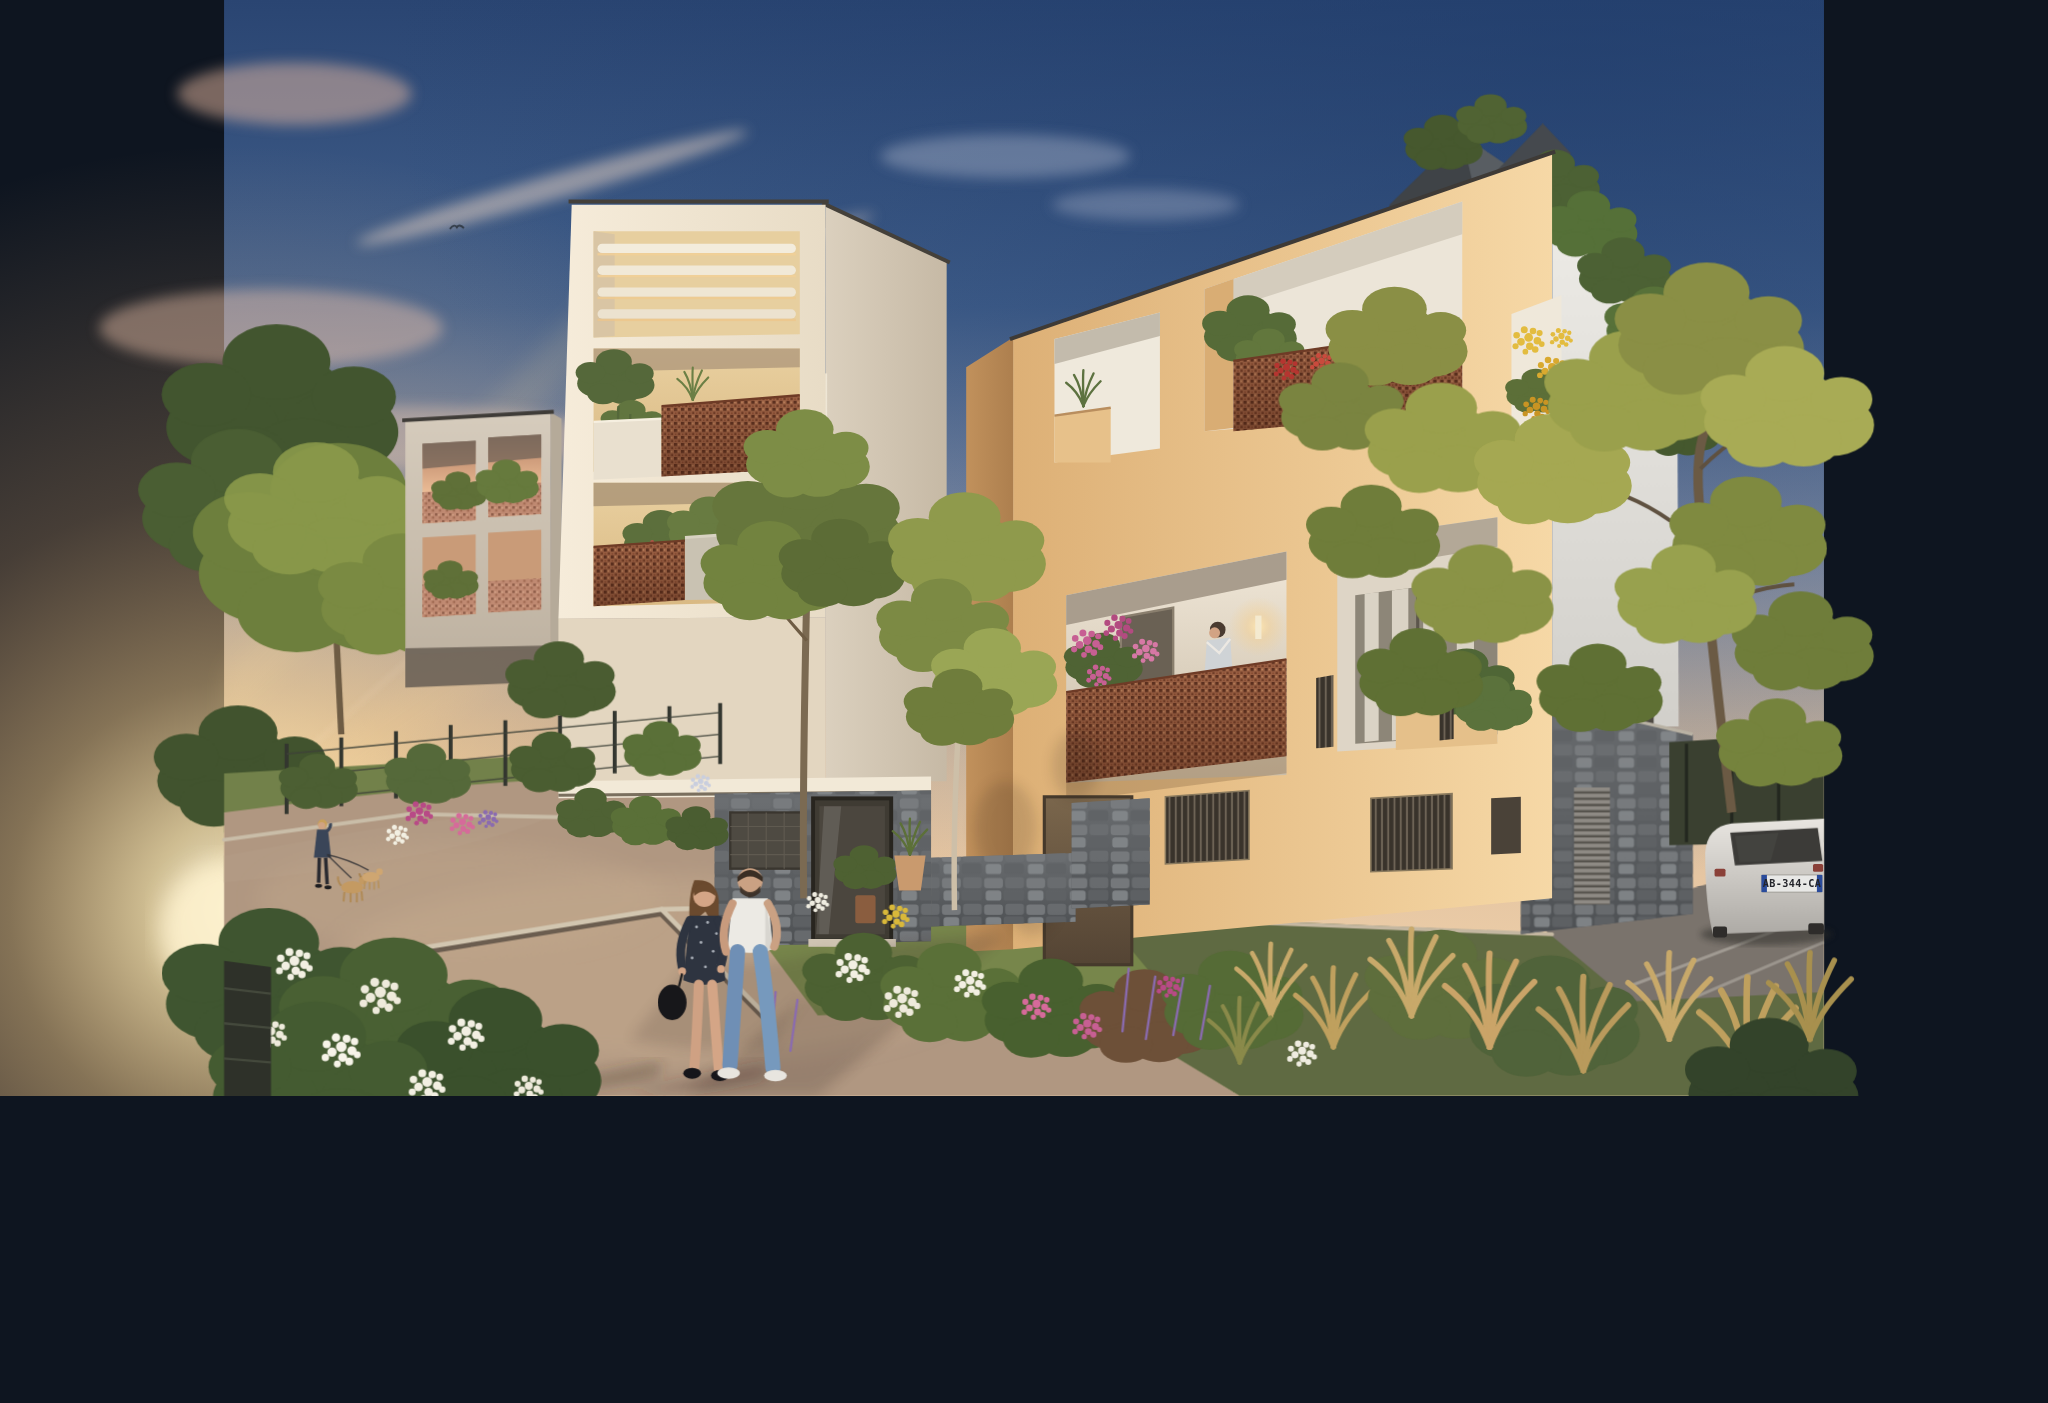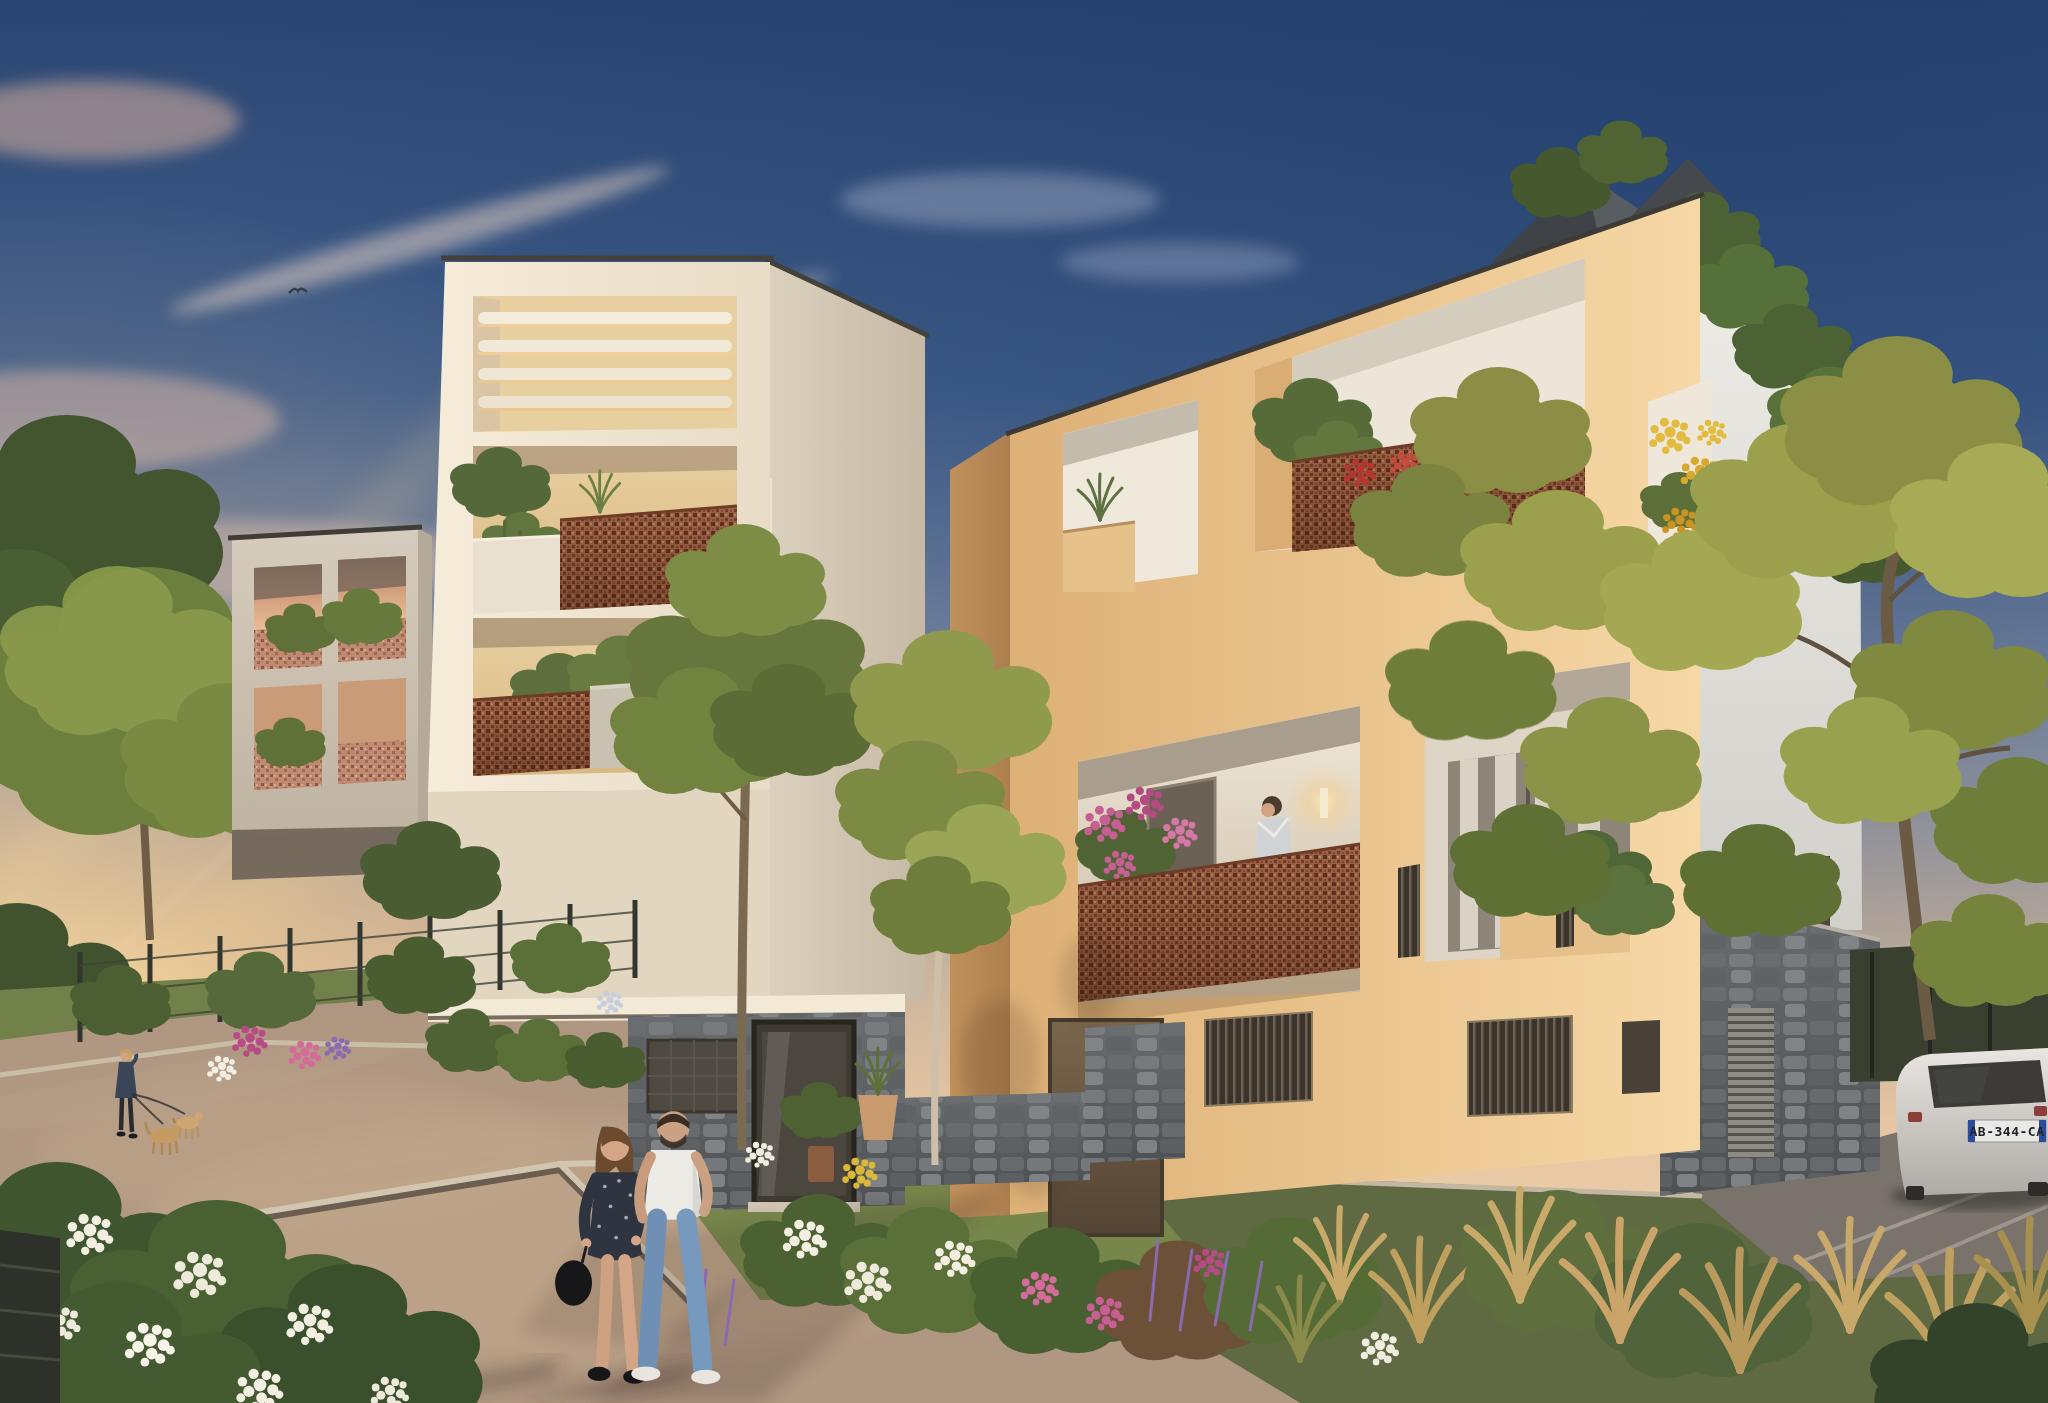--- a/index.html
+++ b/index.html
@@ -1,16 +1,16 @@
 <!DOCTYPE html>
 <html style="--sky-top: #2a4572; --sky-glow: #ffe7ae; --cream-facade: #f2e7d4; --tan-facade: #ecc892; --tan-shadow: #c1915c; --corten-screen: #a26648; --stone-plinth: #5f6265; --zinc-roof: #42464b; --white-facade: #eceae5; --path: #b59c88; --lawn: #77864b; --foliage-green: #66763c; --foliage-gold: #9aa04c; --flower-red: #c23b33; --flower-pink: #c75f93; --flower-yellow: #e3bc3f; --flower-white: #f2efe2; --denim-blue: #6f8fb5;"><head>
 <meta charset="utf-8">
 <style>
   html,body{margin:0;padding:0;background:#0e1520;}
-  .stage{position:relative;width:2048px;height:1403px;overflow:hidden;font-family:"Liberation Sans",sans-serif;}
+  .stage{position:relative;width:2048px;height:1096px;overflow:hidden;font-family:"Liberation Sans",sans-serif;}
   .stage svg{position:absolute;inset:0;display:block;}
   .plate-text{font-family:"DejaVu Sans Mono",monospace;font-weight:700;font-size:13px;fill:#23242a;letter-spacing:.5px;}
 </style>
 </head>
 <body>
 
 <div class="stage">
 <svg viewBox="0 0 2048 1403" width="100%" height="100%">
 <defs>
   <linearGradient id="skyGrad" x1="0" y1="0" x2="0" y2="1">

